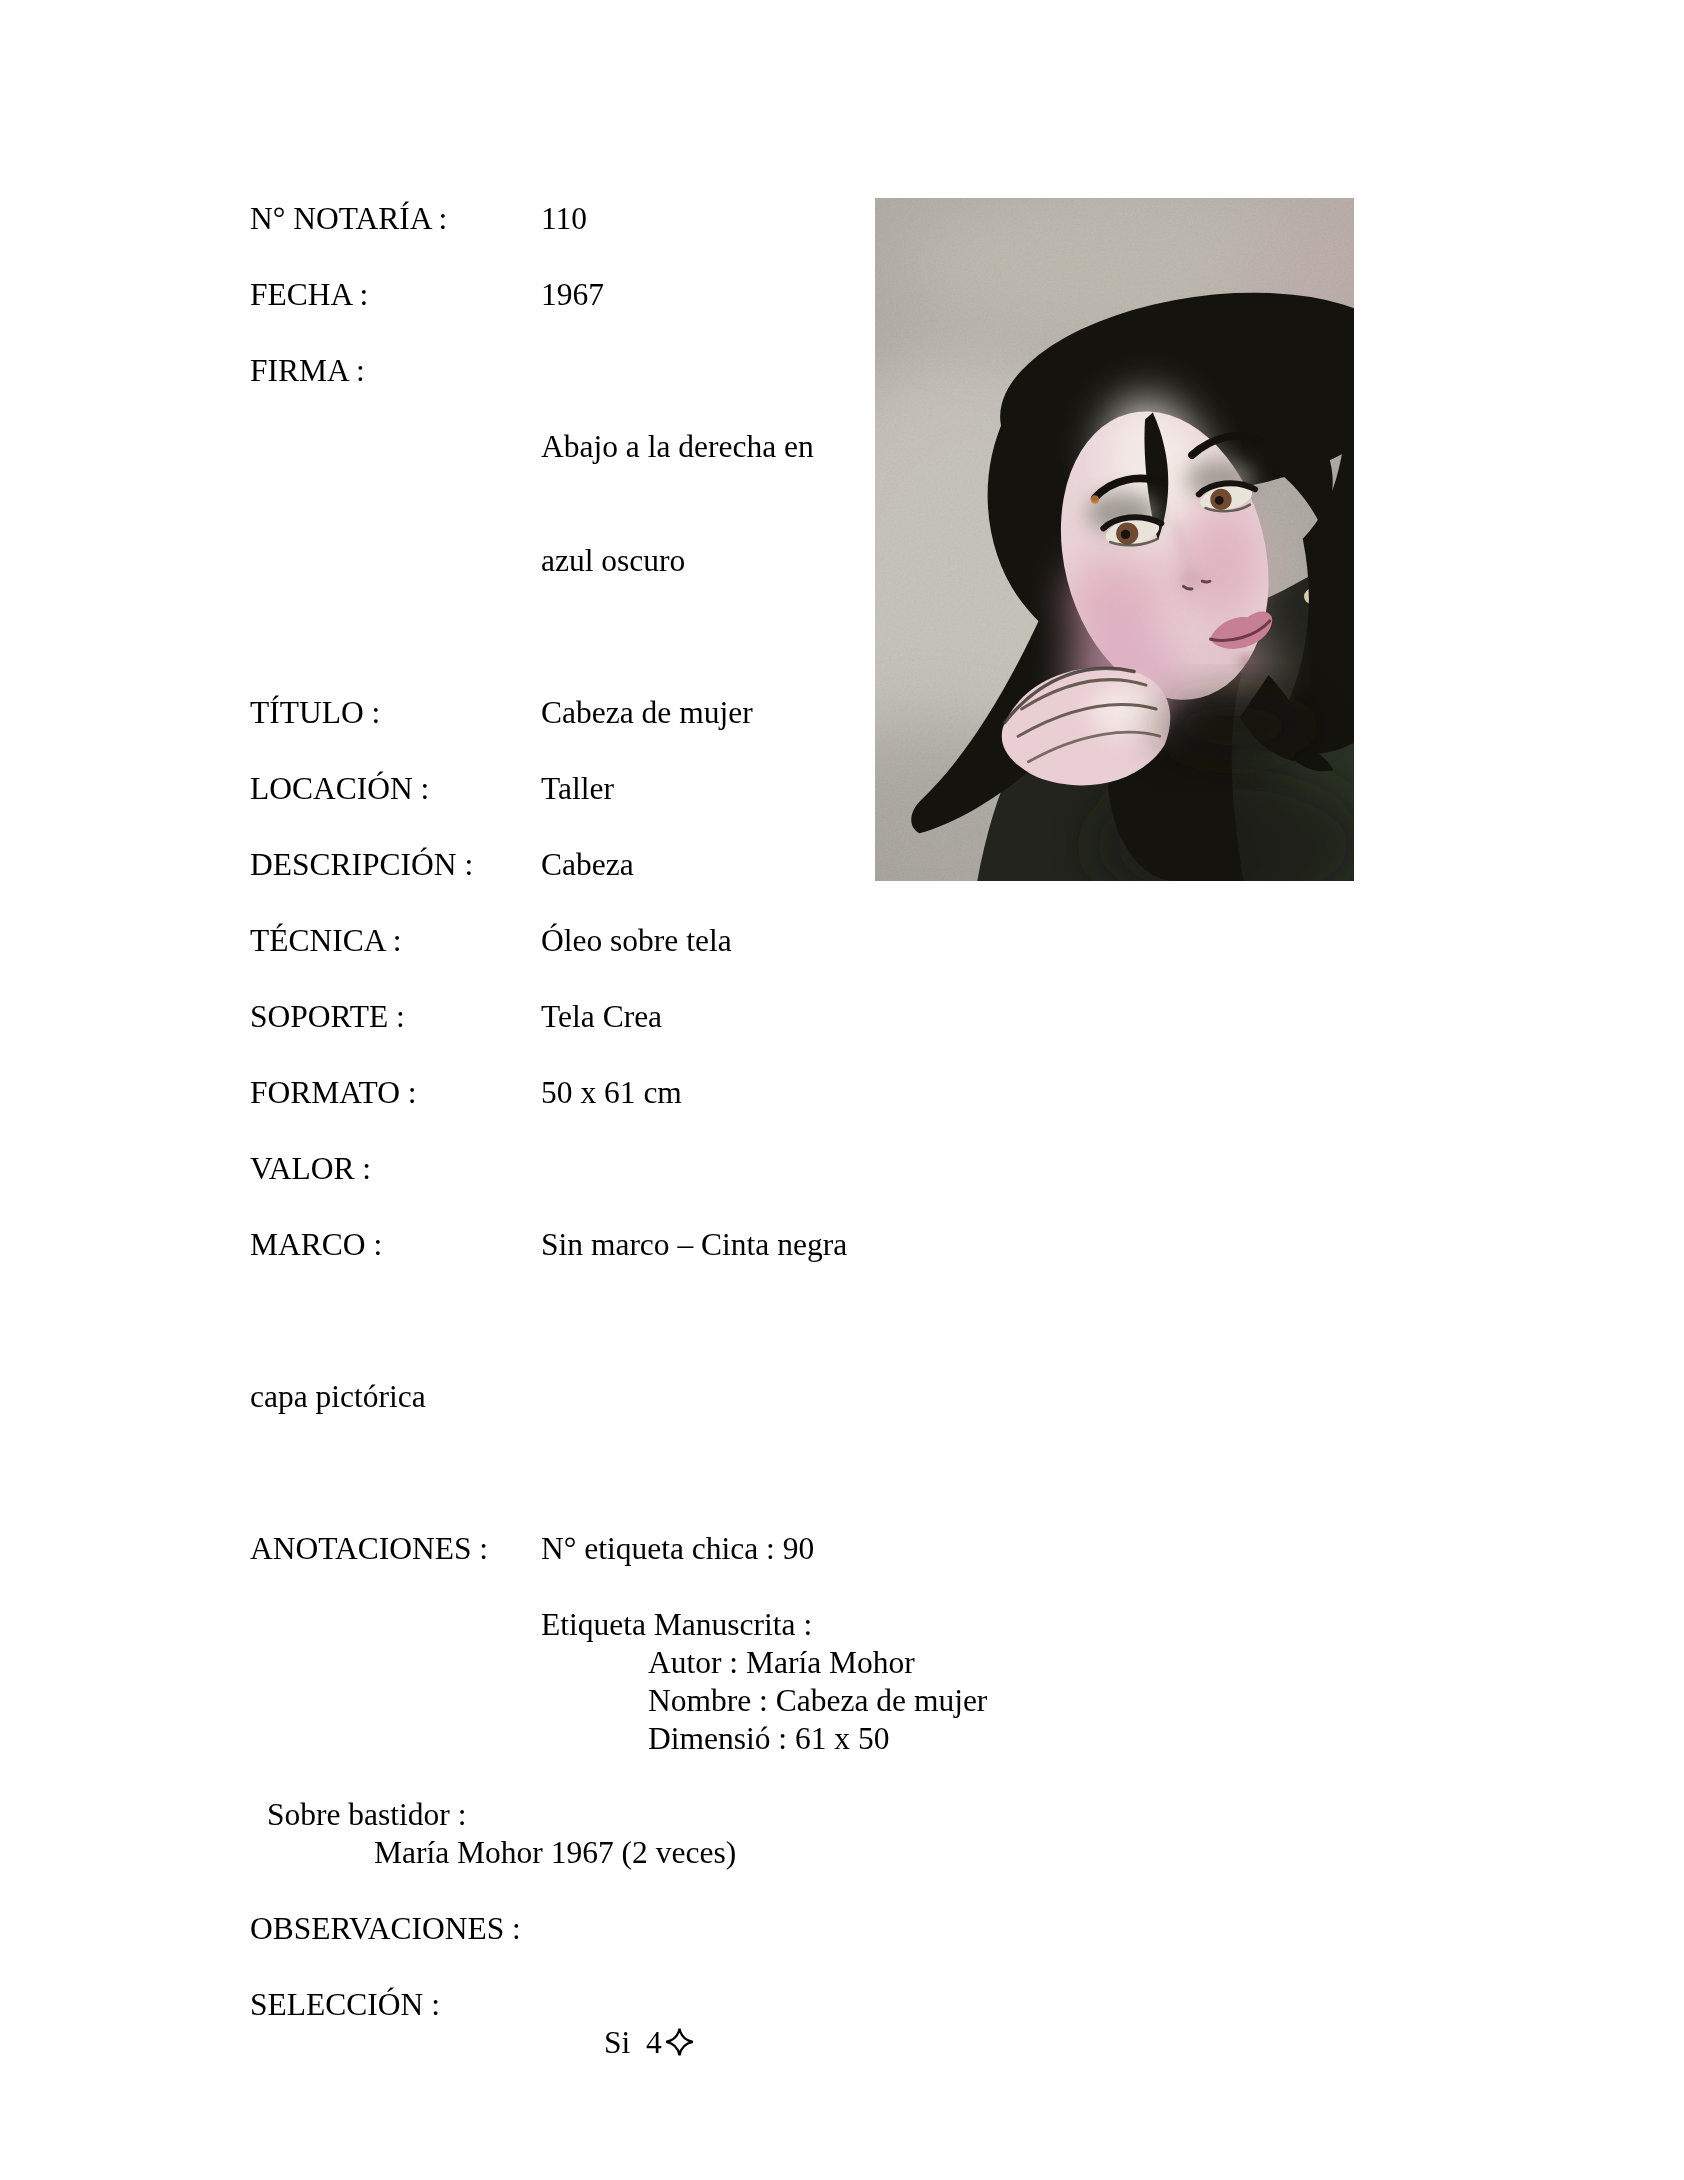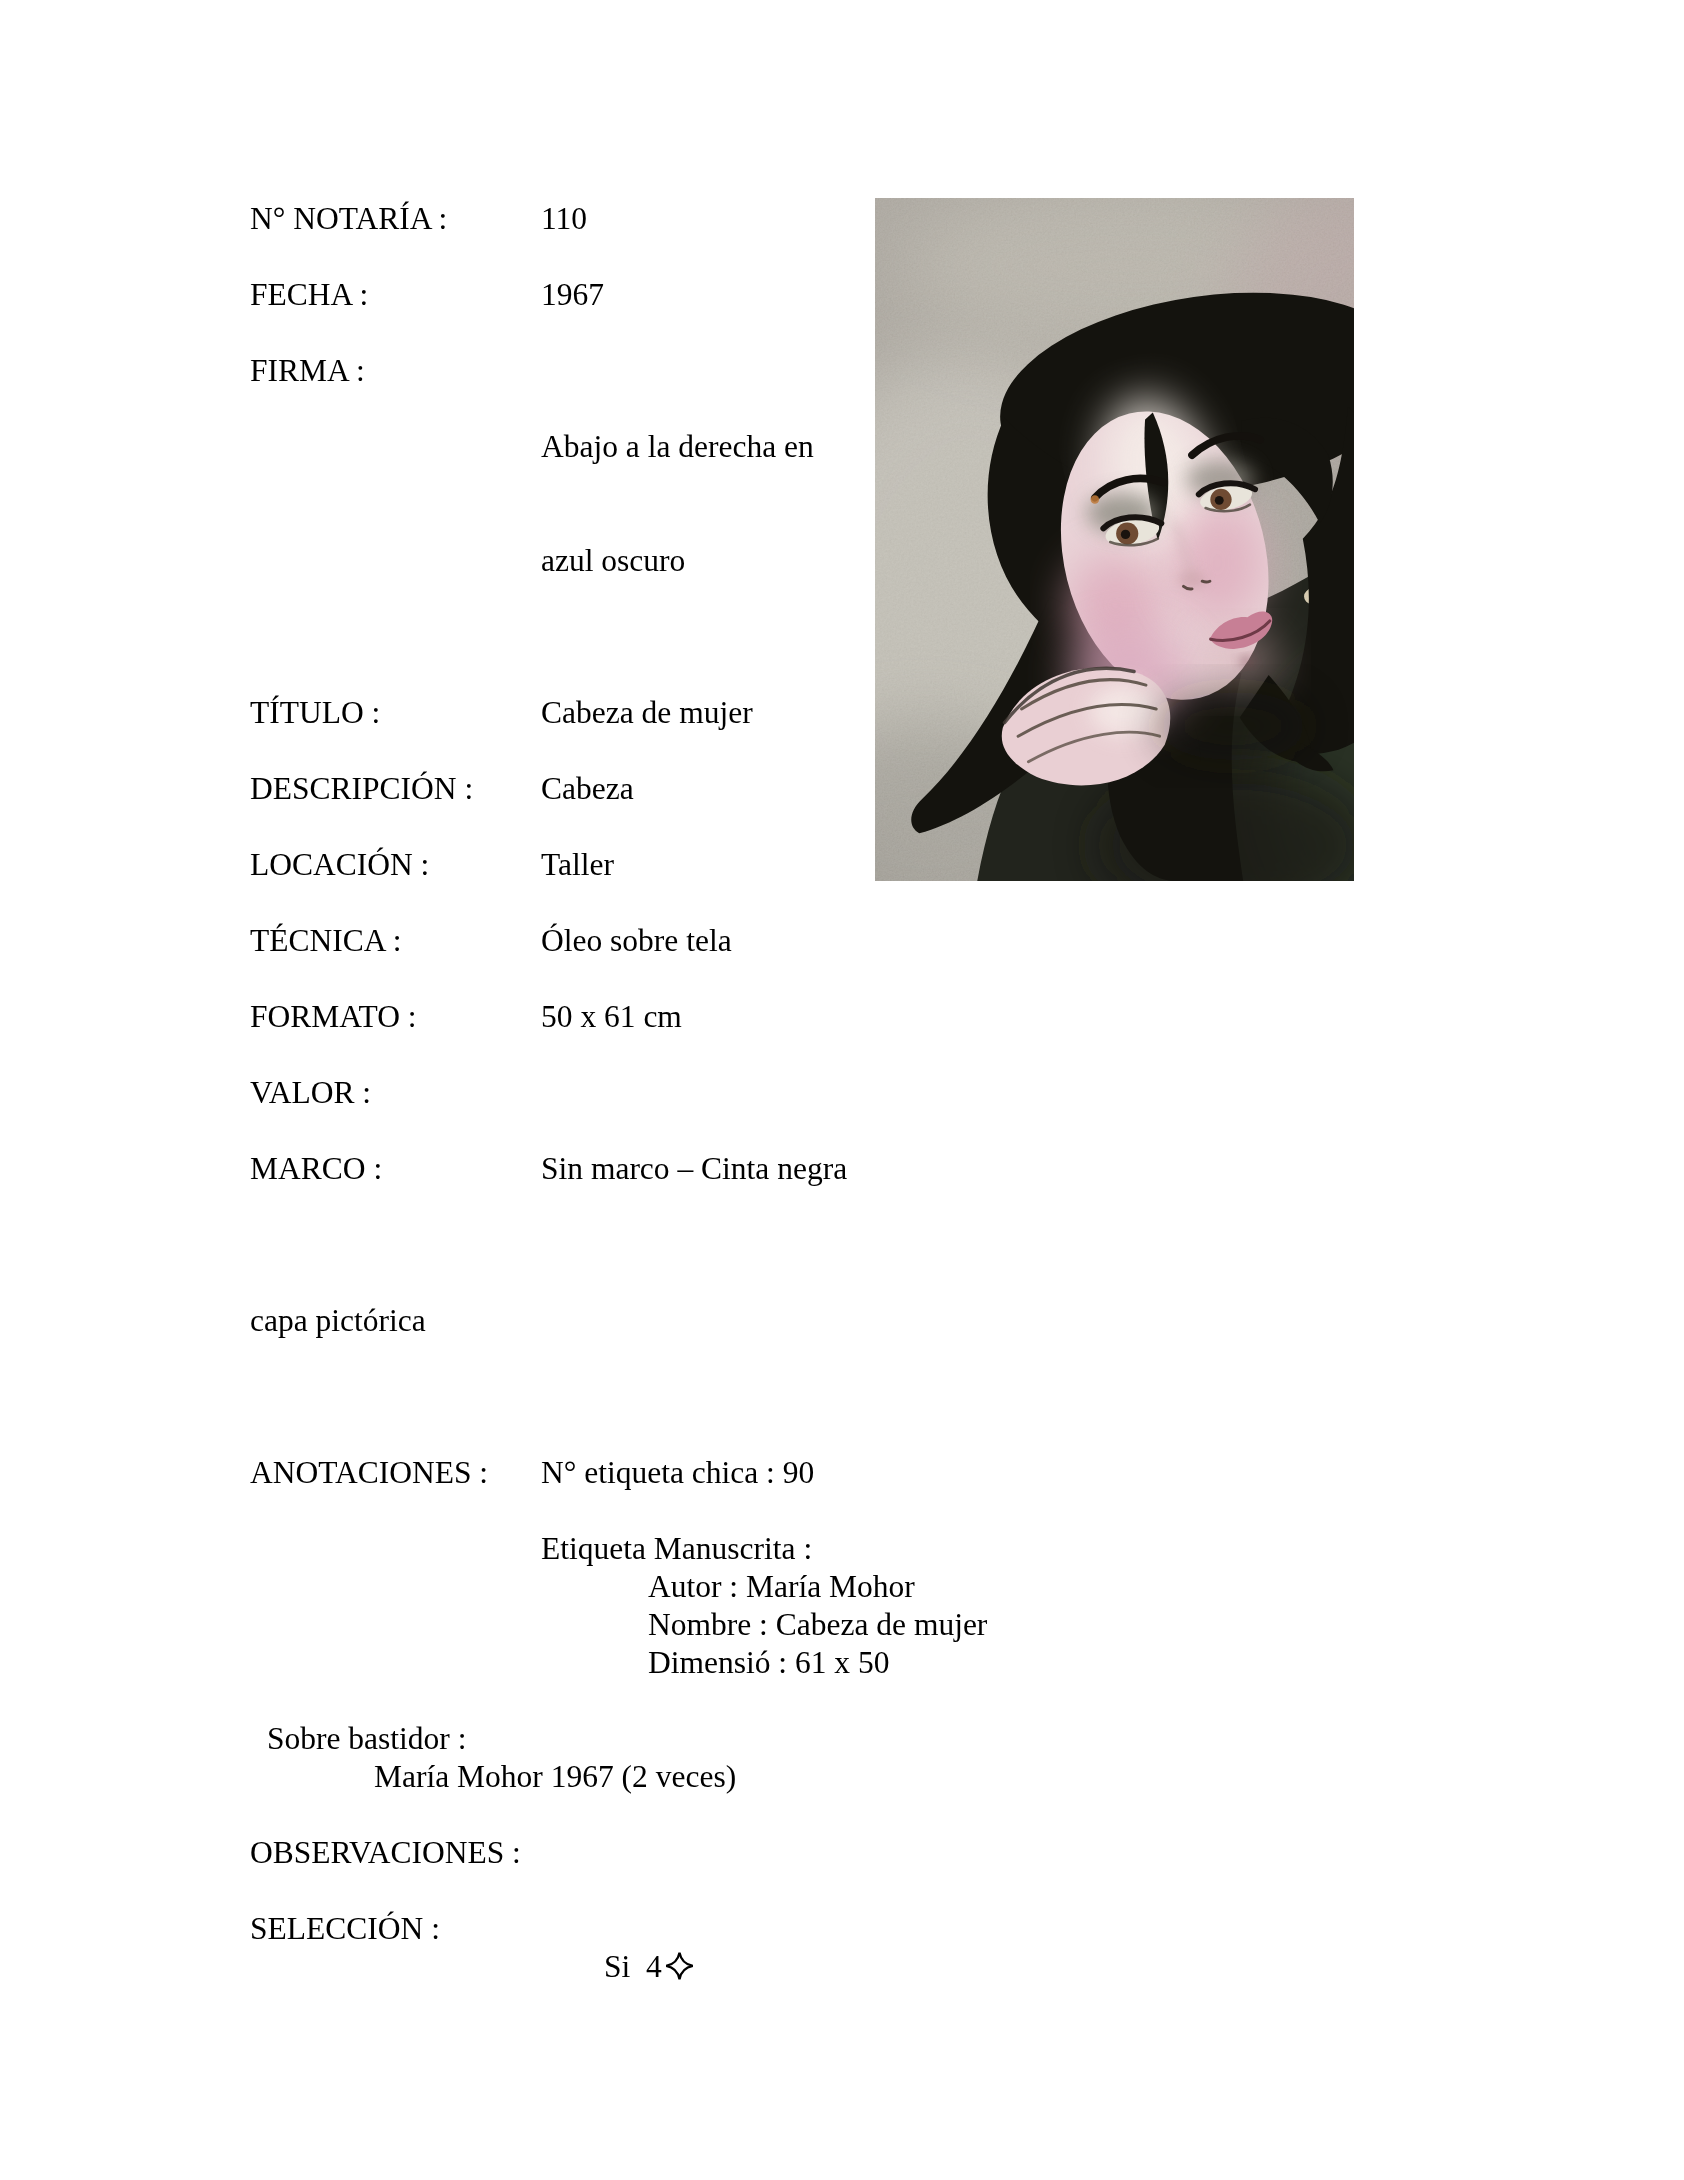--- a/index.html
+++ b/index.html
@@ -79,34 +79,38 @@
         <span class="vline">azul oscuro</span>
       </div>
     </div>
 
     <div class="row">
       <div class="label">TÍTULO :</div>
       <div class="value">Cabeza de mujer</div>
     </div>
 
     <div class="row">
+      <div class="label">LOCACIÓN :</div>
+      <div class="value">Taller</div>
+    </div>
+
+    <div class="row">
       <div class="label">DESCRIPCIÓN :</div>
       <div class="value">Cabeza</div>
     </div>
 
     <div class="row">
-      <div class="label">LOCACIÓN :</div>
-      <div class="value">Taller</div>
-    </div>
-
-    <div class="row">
       <div class="label">TÉCNICA :</div>
       <div class="value">Óleo sobre tela</div>
     </div>
 
+    <div class="row">
+      <div class="label">SOPORTE :</div>
+      <div class="value">Tela Crea</div>
+    </div>
 
     <div class="row">
       <div class="label">FORMATO :</div>
       <div class="value">50 x 61 cm</div>
     </div>
 
     <div class="row">
       <div class="label">VALOR :</div>
       <div class="value"></div>
     </div>

